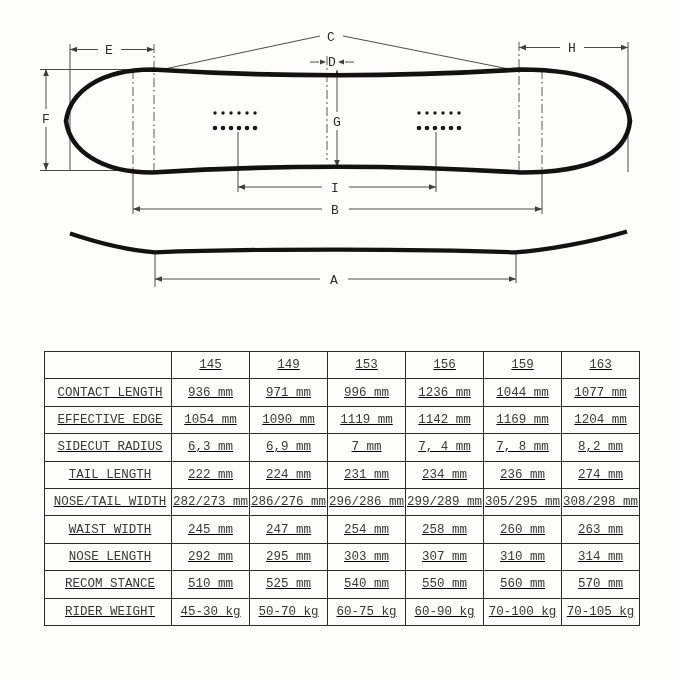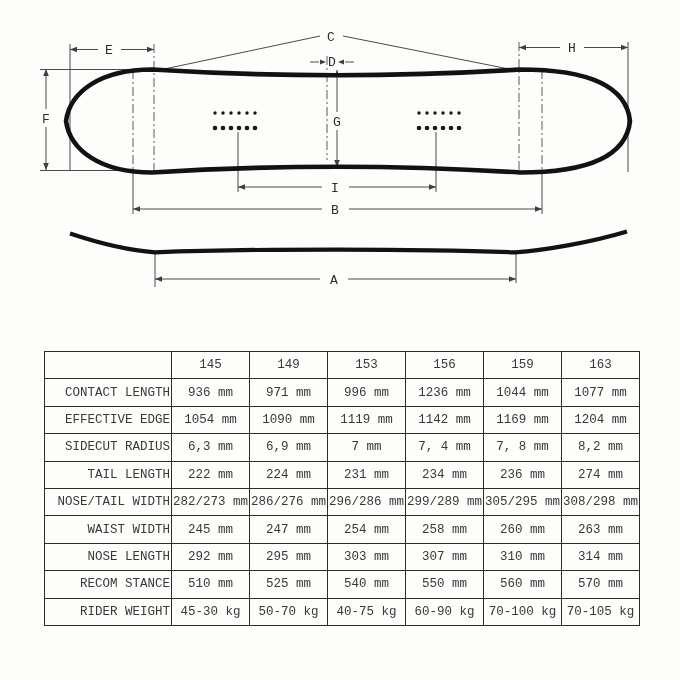--- a/index.html
+++ b/index.html
@@ -1,23 +1,23 @@
 <!DOCTYPE html>
 <html><head>
 <meta charset="utf-8">
 <style>
   html,body{margin:0;padding:0;background:#fdfdfc;}
   .page{position:relative;width:680px;height:680px;background:#fdfdfc;overflow:hidden;
         font-family:"Liberation Mono","DejaVu Sans Mono",monospace;}
   .diagram-svg{position:absolute;left:0;top:0;}
-  .spec-table{position:absolute;left:44px;top:351px;border-collapse:collapse;table-layout:fixed;}
+  .spec-table{position:absolute;left:44px;top:351px;border-collapse:collapse;table-layout:fixed;text-decoration:underline;}
   .spec-table td{border:1.6px solid #2e2a2a;height:26.4px;font-size:12.5px;color:#3a3838;
         text-align:center;padding:0 1px;white-space:nowrap;overflow:hidden;
         font-family:"Liberation Mono","DejaVu Sans Mono",monospace;background:#fdfdfc;}
-  .spec-table td.rowlabel{text-align:right;padding-left:5px;}
+  .spec-table td.rowlabel{text-align:center;padding-left:5px;}
   svg text{font-family:"Liberation Mono","DejaVu Sans Mono",monospace;font-size:13px;fill:#2c2c2c;}
 </style>
 </head>
 <body>
 
 <div class="page">
 
   <svg class="diagram-svg" width="680" height="340" viewBox="0 0 680 340">
 
     <g stroke="#4a4a4a" stroke-width="1" fill="none">
@@ -226,21 +226,21 @@
           <td>525 mm</td>
           <td>540 mm</td>
           <td>550 mm</td>
           <td>560 mm</td>
           <td>570 mm</td>
         </tr>
         <tr>
           <td class="rowlabel">RIDER WEIGHT</td>
           <td>45-30 kg</td>
           <td>50-70 kg</td>
-          <td>40-75 kg</td>
+          <td>60-75 kg</td>
           <td>60-90 kg</td>
           <td>70-100 kg</td>
           <td>70-105 kg</td>
         </tr>
       </tbody>
   </table>
 
 </div>
 
 </body></html>

